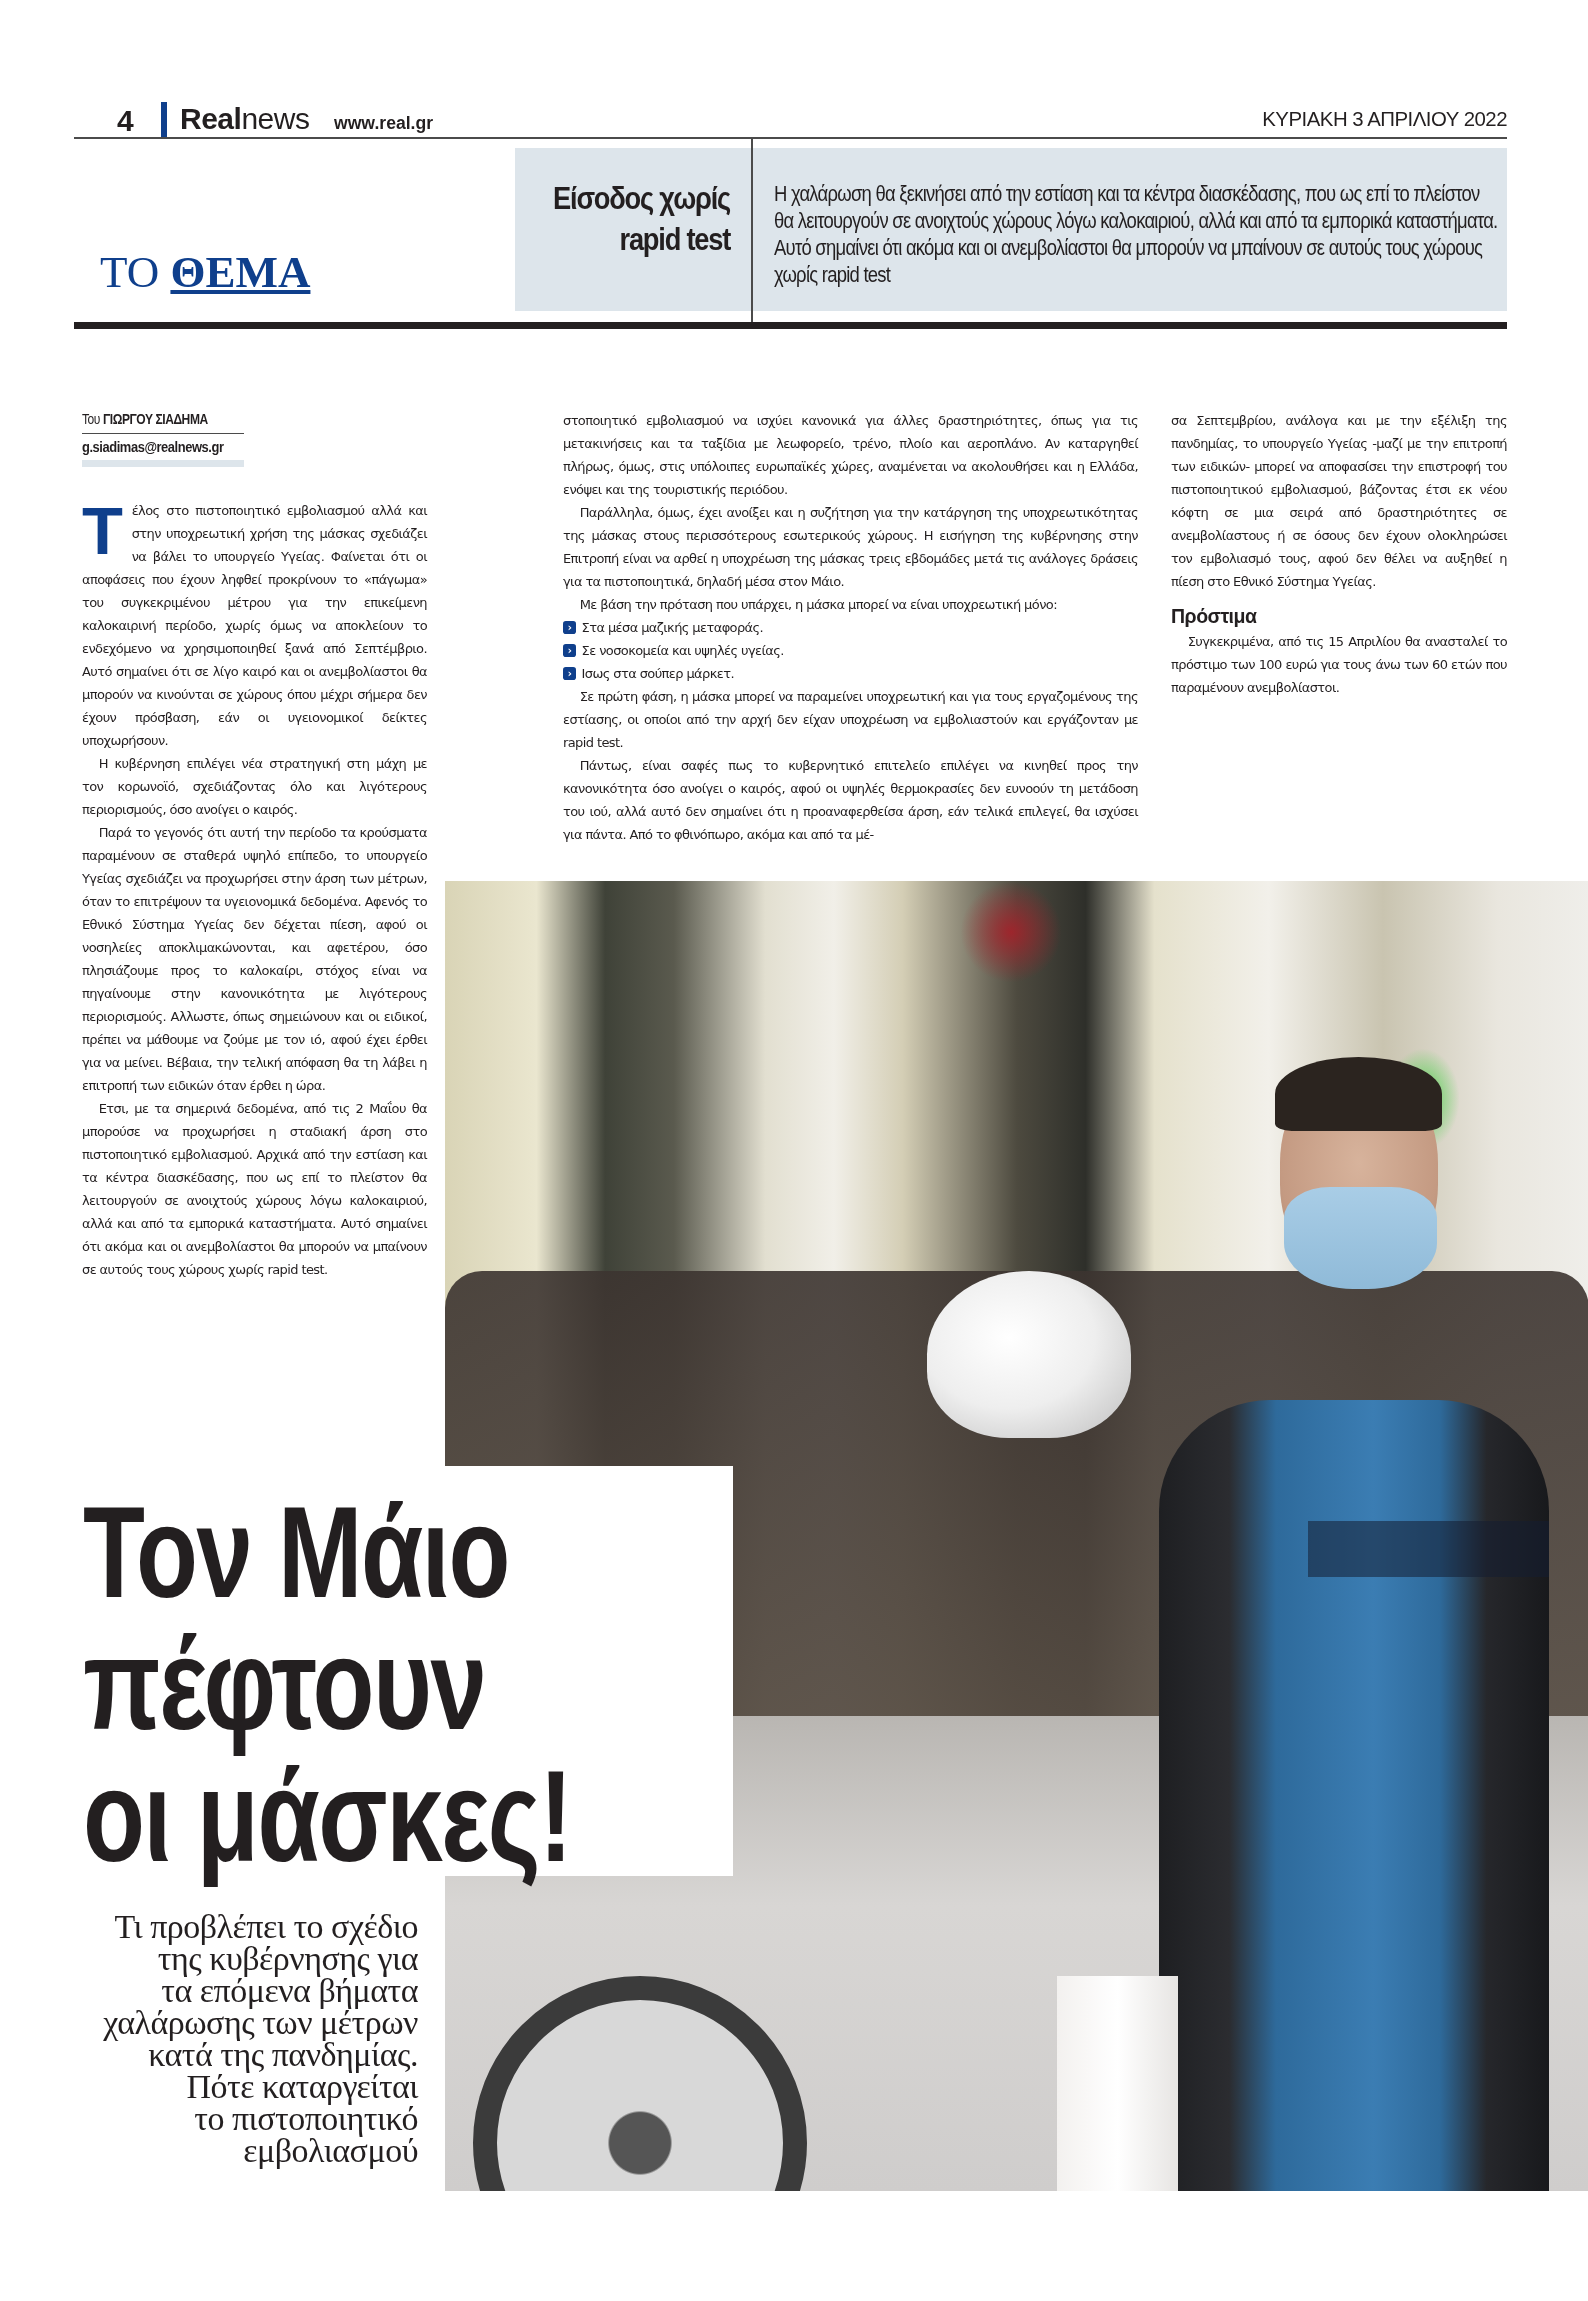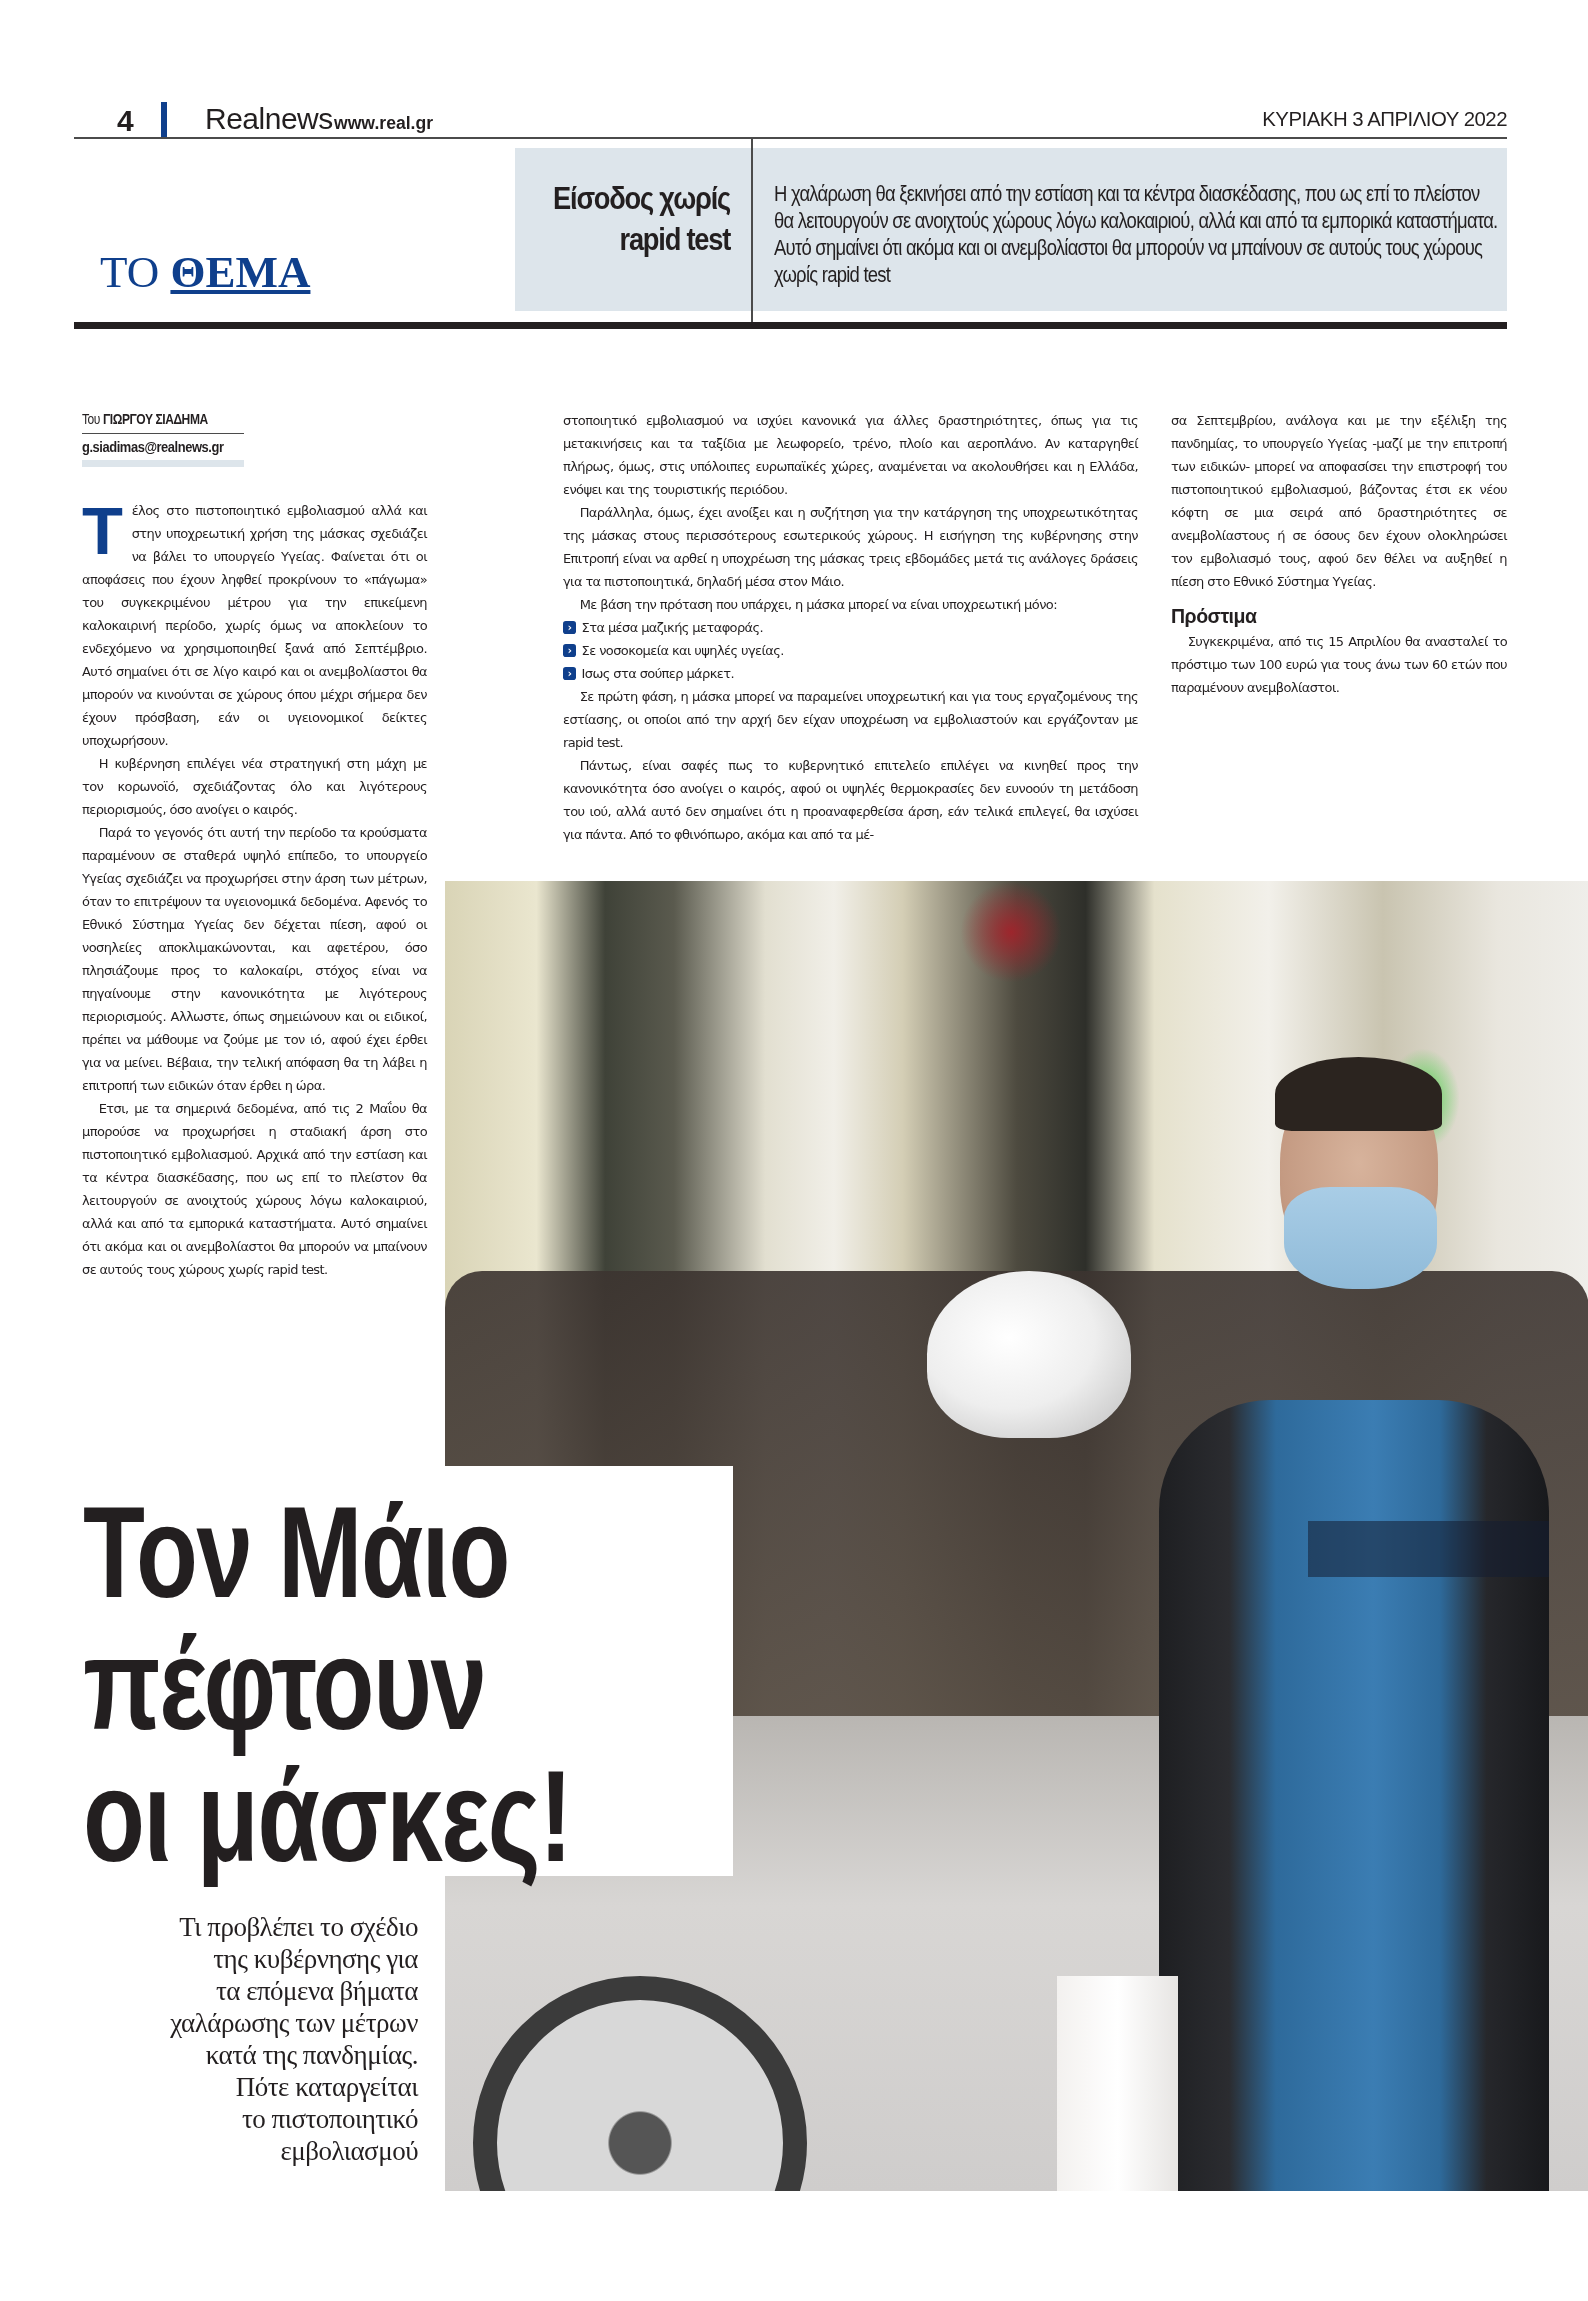--- a/index.html
+++ b/index.html
@@ -4,21 +4,21 @@
 <style>
   * { box-sizing: border-box; margin: 0; padding: 0; }
   html, body { width: 1589px; height: 2301px; background: #ffffff; overflow: hidden; }
   body { position: relative; font-family: "Liberation Sans", sans-serif; color: #231f20; }
 
   
   .masthead { position: absolute; left: 74px; top: 102px; width: 1433px; height: 37px; }
   .page-num { position: absolute; left: 43px; top: 1.9px; font: bold 30px "Liberation Sans", sans-serif; letter-spacing: -0.9px; color:#231f20; }
   .mast-bar { position: absolute; left: 87px; top: 0; width: 5.6px; height: 37px; background: #0f3f8c; }
   .brand { position: absolute; left: 106px; top: 0px; font-size: 30px; letter-spacing: -0.5px; }
-  .brand .b1 { font-weight: normal; margin-left: 25px; }
+  .brand .b1 { font-weight: bold; }
   .brand .b2 { font-weight: normal; }
   .brand-url { position: absolute; left: 260px; top: 11px; font: bold 17.6px "Liberation Sans", sans-serif; }
   .issue-date { position: absolute; right: 0; top: 5.6px; font-size: 20.4px; letter-spacing: -0.5px; color: #231f20; }
   .rule-top { position: absolute; left: 74px; top: 137px; width: 1433px; height: 1.9px; background: #4b4b4b; }
 
   
   .section-title { position: absolute; left: 100px; top: 246px; font-family: "Liberation Serif", serif; font-size: 45px; color: #0f3f8c; letter-spacing: 0px; }
   .section-title b { font-weight: bold; text-decoration: underline; }
 
   .teaser-box { position: absolute; left: 515px; top: 148px; width: 992px; height: 163px; background: #dde5eb; }
@@ -64,21 +64,21 @@
   .ph-mask { left: 839px; top: 306px; width: 153px; height: 102px; border-radius: 30% 30% 45% 45%; background: linear-gradient(180deg, #a9cde6, #8fbad8); }
   .ph-shirt-text { left: 863px; top: 640px; width: 241px; height: 56px; background: rgba(20,30,50,0.55); }
   .ph-bag { left: 612px; top: 1095px; width: 121px; height: 215px; background: linear-gradient(90deg, #f3f1ef, #ffffff 50%, #e7e5e3); }
   .ph-green { left: 941px; top: 167px; width: 74px; height: 102px; background: radial-gradient(ellipse, #4cd14a 0%, rgba(60,180,60,0.0) 70%); }
   .ph-red { left: 515px; top: 0; width: 102px; height: 102px; background: radial-gradient(ellipse, rgba(170,30,40,0.85) 0%, rgba(170,30,40,0) 70%); }
 
   
   .headline-box { position: absolute; left: 74px; top: 1466px; width: 659px; height: 410px; background: #ffffff; }
   .headline { position: absolute; left: 83px; top: 1486px; width: 649px; font: bold 130px/132px "Liberation Sans", sans-serif; letter-spacing: -1.9px; color: #231f20; transform: scaleX(0.78); transform-origin: left top; white-space: nowrap; }
 
-  .standfirst { position: absolute; left: 93px; top: 1911px; width: 325px; font-family: "Liberation Serif", serif; font-size: 27px; line-height: 32px; text-align: right; color: #231f20; letter-spacing: -0.5px; }
+  .standfirst { position: absolute; left: 93px; top: 1911px; width: 325px; font-family: "Liberation Serif", serif; font-size: 34px; line-height: 32px; text-align: right; color: #231f20; letter-spacing: -0.5px; }
 </style>
 </head>
 <body>
 
 <div class="masthead">
   <span class="page-num">4</span>
   <span class="mast-bar"></span>
   <span class="brand"><span class="b1">Real</span><span class="b2">news</span></span>
   <span class="brand-url">www.real.gr</span>
   <span class="issue-date">ΚΥΡΙΑΚΗ 3 ΑΠΡΙΛΙΟΥ 2022</span>

